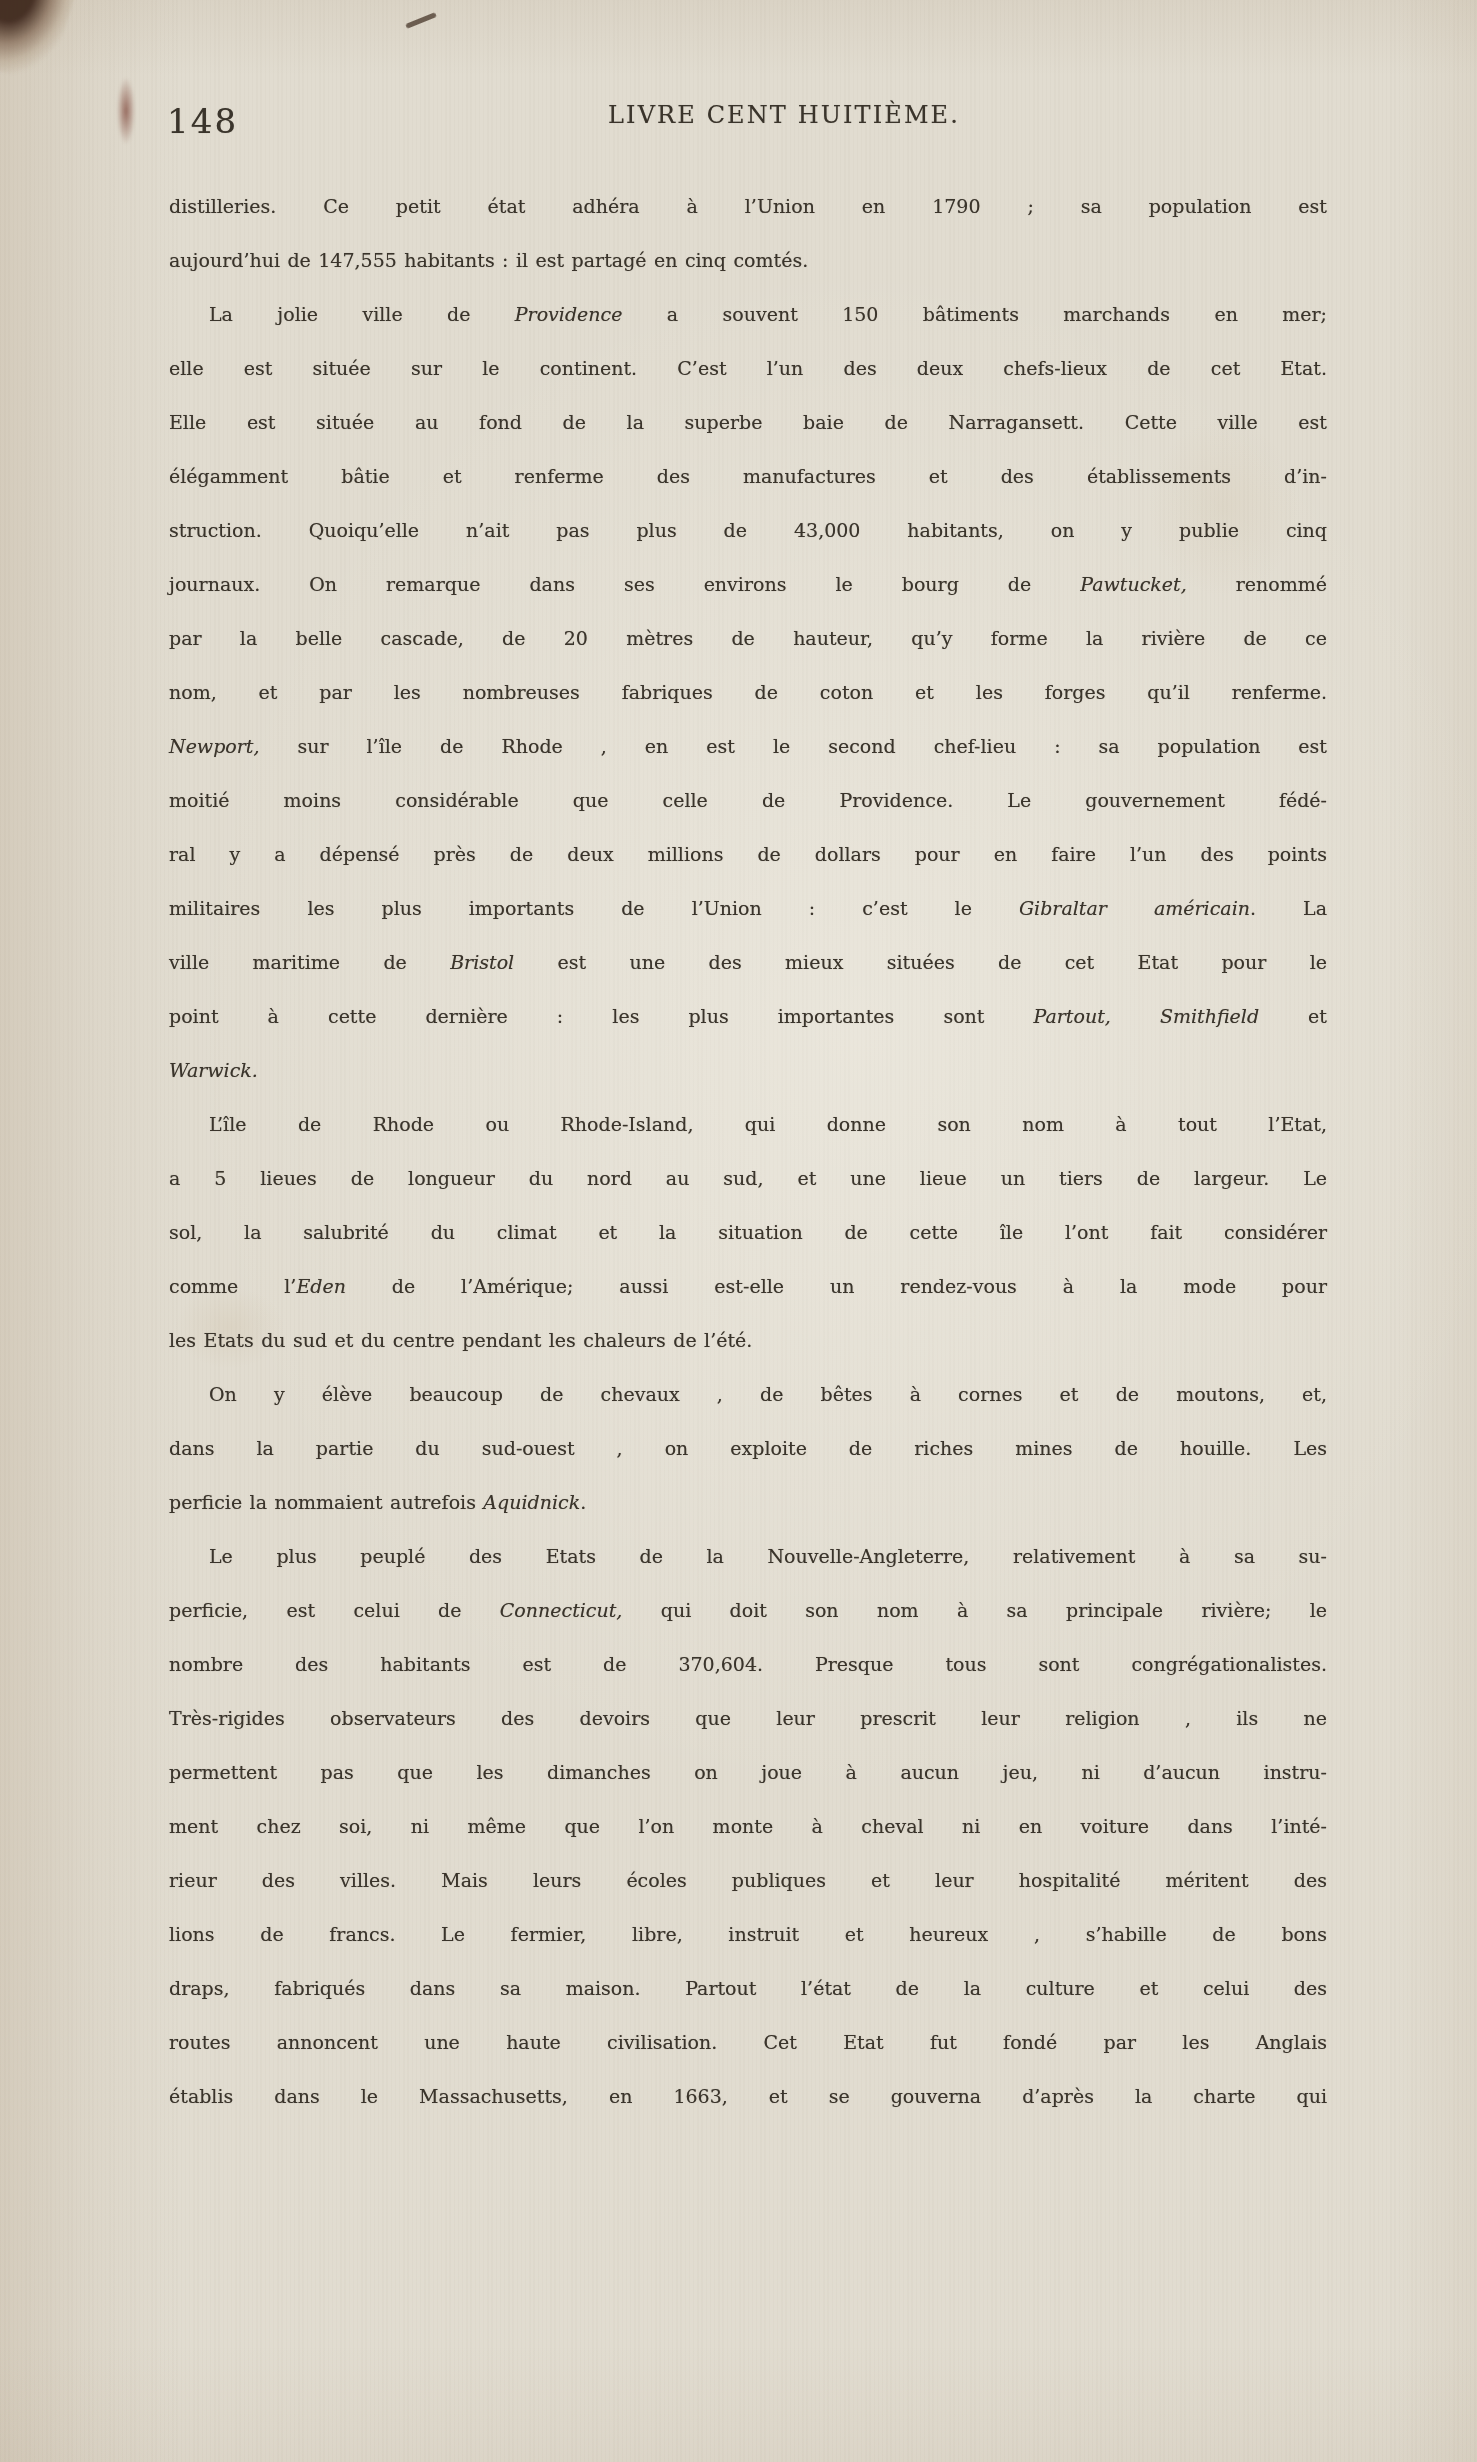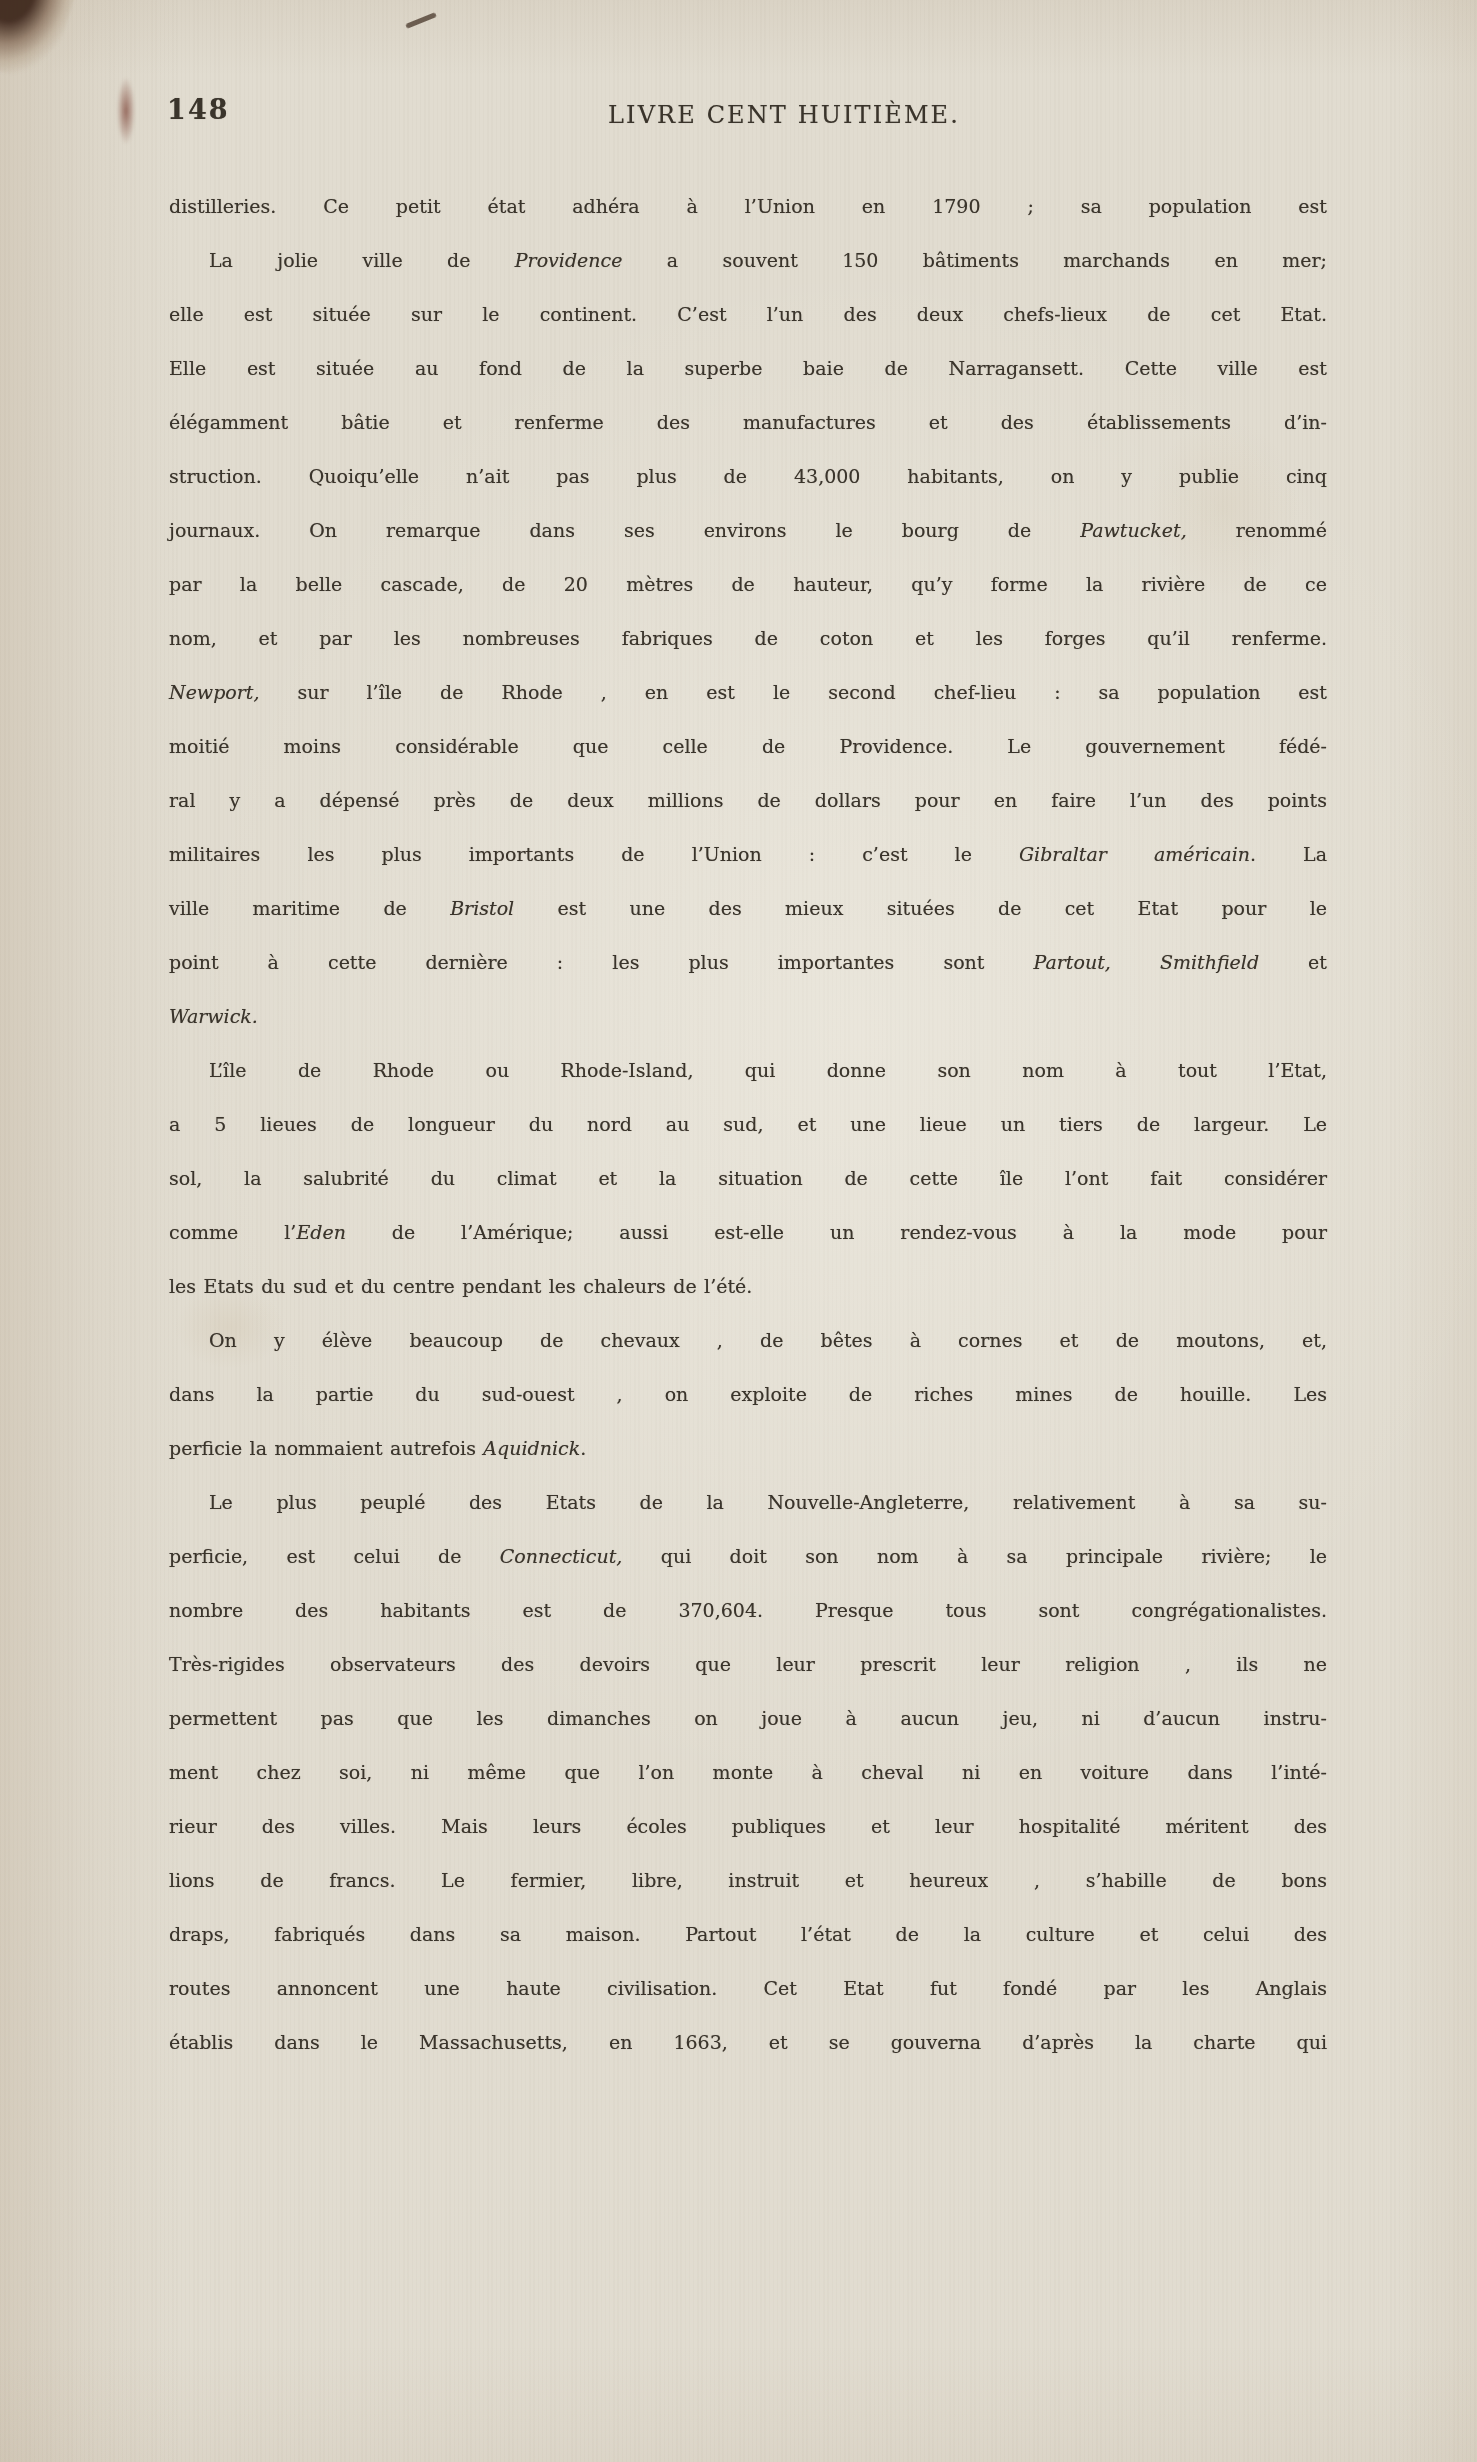--- a/index.html
+++ b/index.html
@@ -58,26 +58,25 @@
     background: radial-gradient(ellipse, rgba(170,140,90,0.10), rgba(0,0,0,0) 70%);
   }
   .foxing-2 {
     left: 1147px; top: 417px; width: 153px; height: 181px;
     background: radial-gradient(ellipse, rgba(170,140,90,0.08), rgba(0,0,0,0) 70%);
   }
 
   
   .pagenum {
     position: absolute;
-    left: 167px; top: 96px;
-    font-size: 27px;
+    left: 167px; top: 104px;
+    font-size: 34px;
     letter-spacing: 2.1px;
     line-height: 1;
     text-shadow: 0 0 0.7px rgba(58,52,43,0.55);
-    font-weight: bold;
   }
   .running {
     position: absolute;
     left: 784px; top: 103px;
     transform: translateX(-50%);
     font-size: 24px;
     letter-spacing: 2.1px;
     line-height: 1;
     white-space: nowrap;
     text-shadow: 0 0 0.7px rgba(58,52,43,0.45);
@@ -114,20 +113,21 @@
   <div class="stain foxing-1"></div>
   <div class="stain foxing-2"></div>
 
   <header>
     <span class="pagenum">148</span>
     <span class="running">LIVRE CENT HUITIÈME.</span>
   </header>
 
   <main class="text-block" id="text-block">
       <div class="line"><span>distilleries. Ce petit état adhéra à l’Union en 1790 ; sa population est</span></div>
+      <div class="line end"><span>aujourd’hui de 147,555 habitants : il est partagé en cinq comtés.</span></div>
       <div class="line indent"><span>La jolie ville de </span><i>Providence</i><span> a souvent 150 bâtiments marchands en mer;</span></div>
       <div class="line"><span>elle est située sur le continent. C’est l’un des deux chefs-lieux de cet Etat.</span></div>
       <div class="line"><span>Elle est située au fond de la superbe baie de Narragansett. Cette ville est</span></div>
       <div class="line"><span>élégamment bâtie et renferme des manufactures et des établissements d’in-</span></div>
       <div class="line"><span>struction. Quoiqu’elle n’ait pas plus de 43,000 habitants, on y publie cinq</span></div>
       <div class="line"><span>journaux. On remarque dans ses environs le bourg de </span><i>Pawtucket,</i><span> renommé</span></div>
       <div class="line"><span>par la belle cascade, de 20 mètres de hauteur, qu’y forme la rivière de ce</span></div>
       <div class="line"><span>nom, et par les nombreuses fabriques de coton et les forges qu’il renferme.</span></div>
       <div class="line"><i>Newport,</i><span> sur l’île de Rhode , en est le second chef-lieu : sa population est</span></div>
       <div class="line"><span>moitié moins considérable que celle de Providence. Le gouvernement fédé-</span></div>

